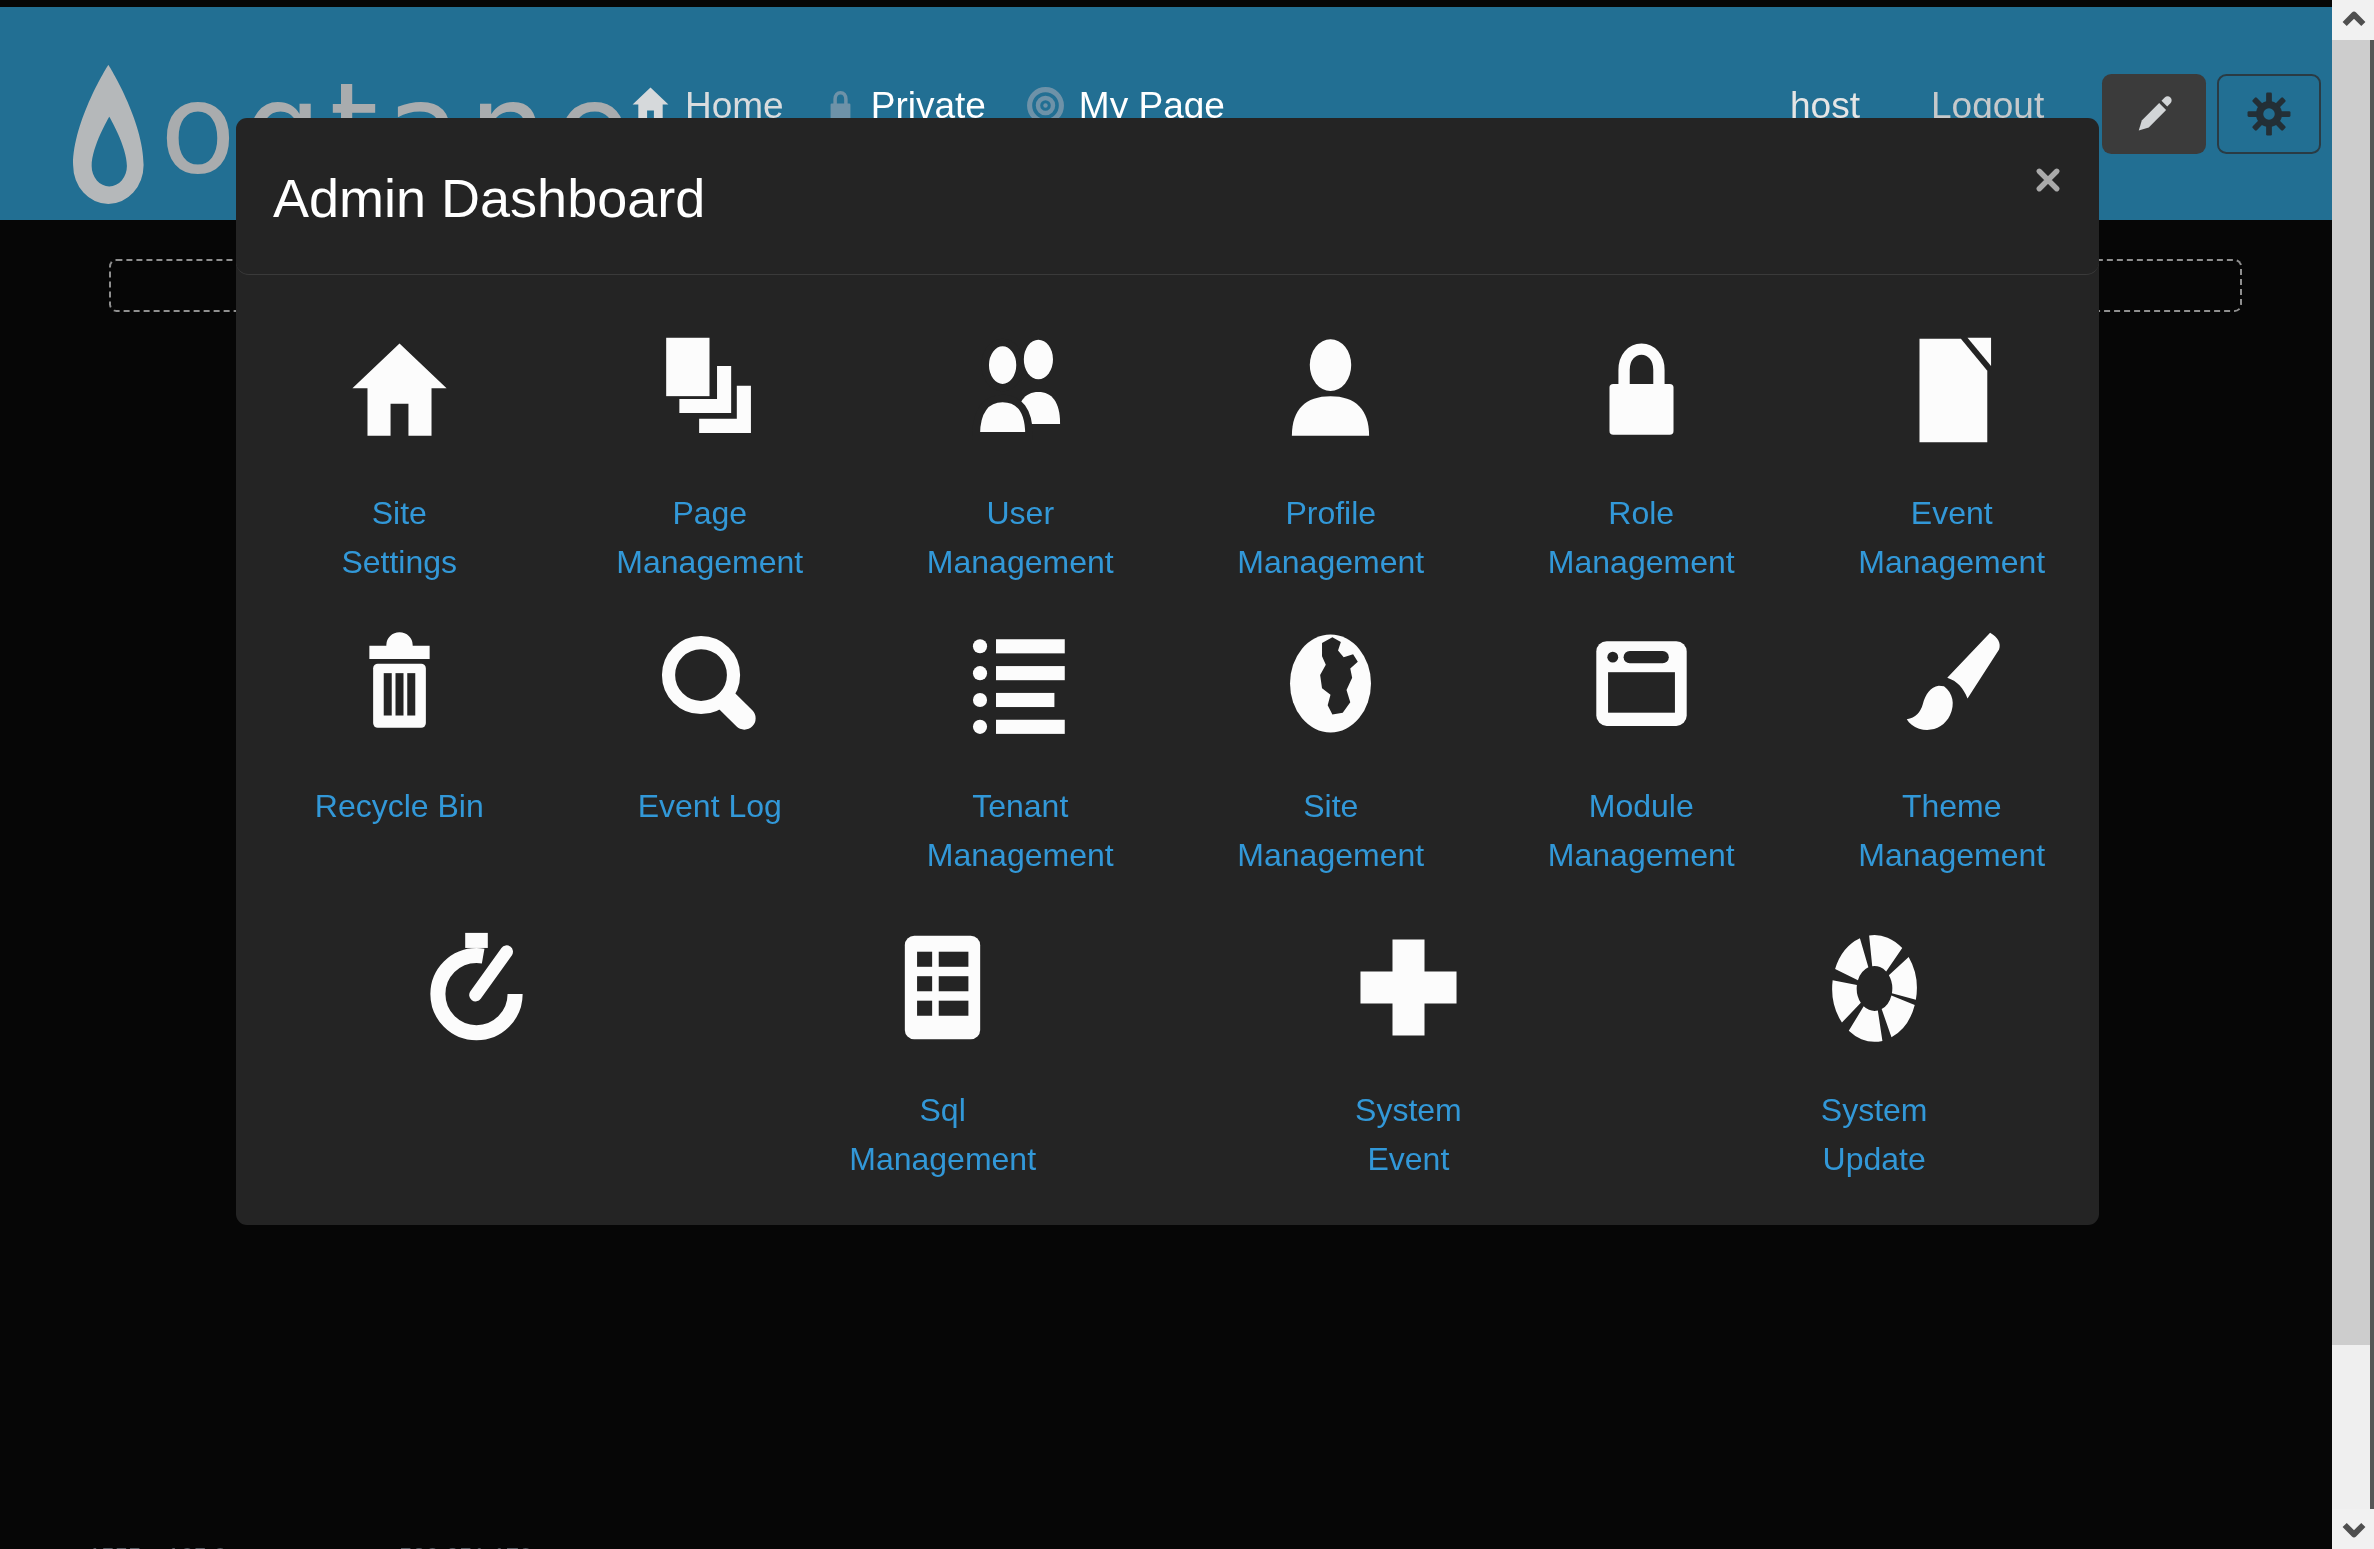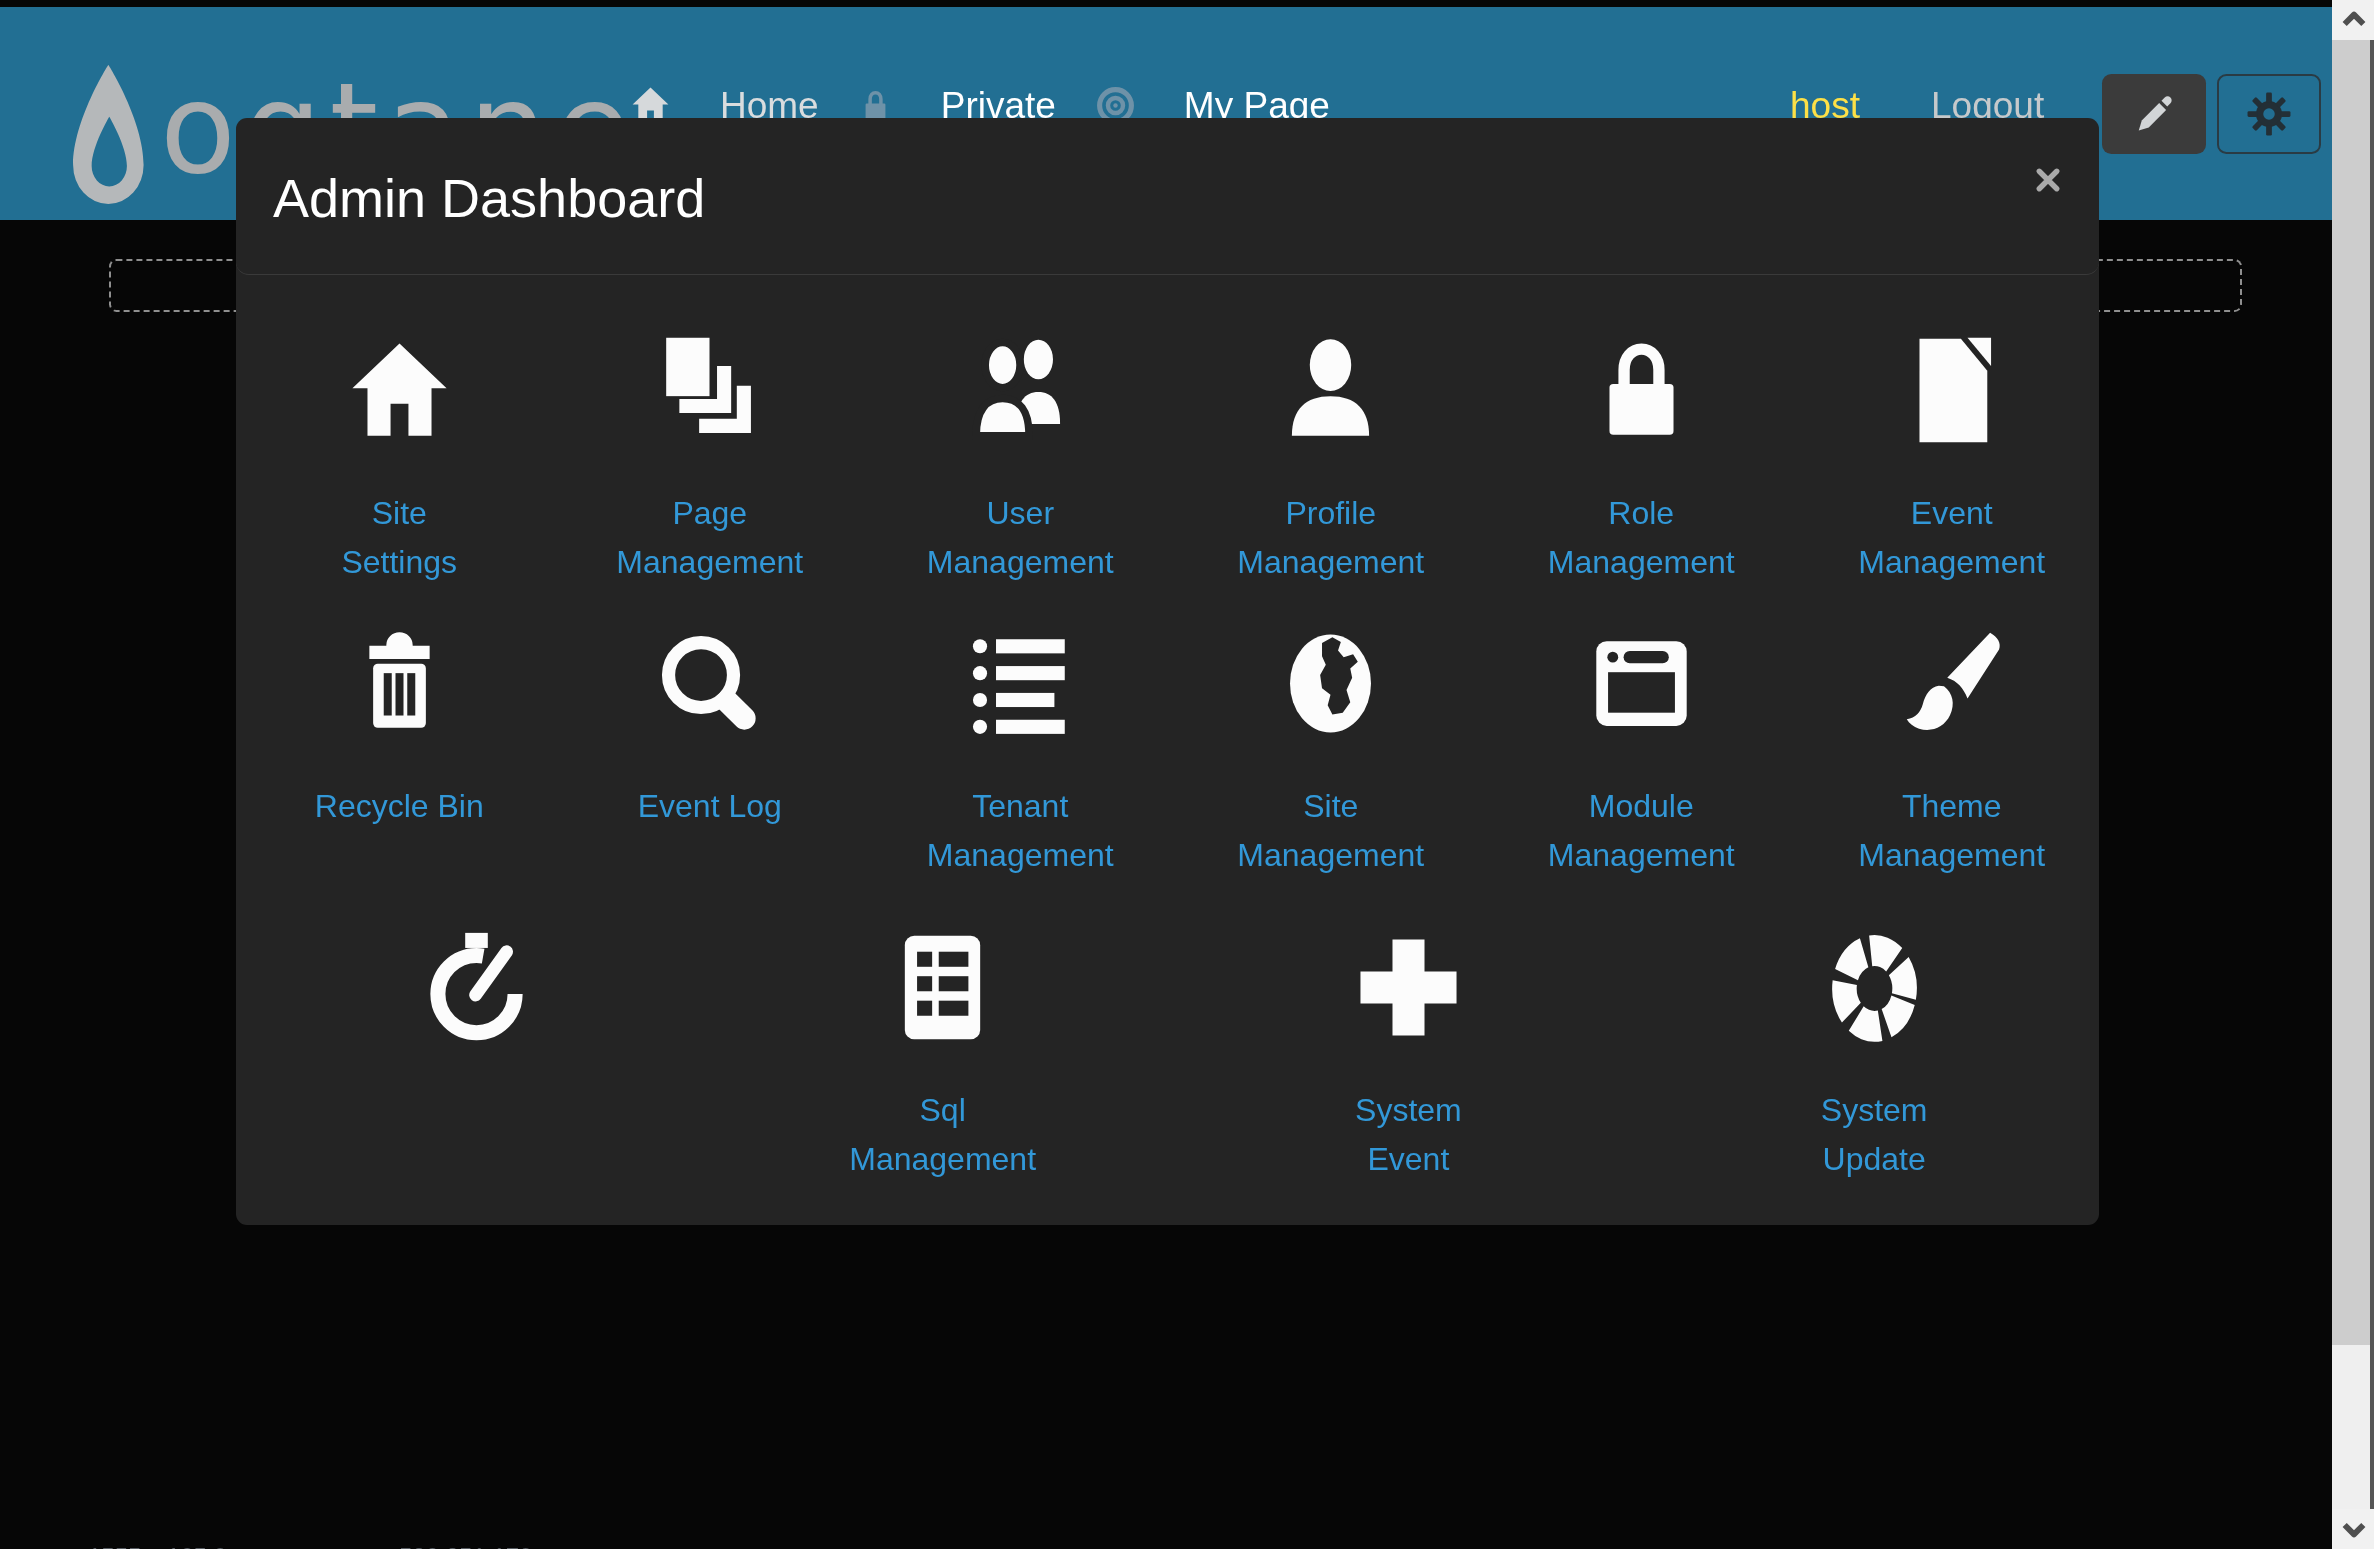--- a/index.html
+++ b/index.html
@@ -5,25 +5,25 @@
   html,body{margin:0;padding:0;background:#000;}
   #screen{position:relative;width:2375px;height:1549px;background:#060606;overflow:hidden;
           font-family:"Liberation Sans",sans-serif;}
   
   #navbar{position:absolute;left:0;top:7.4px;width:2375px;height:213px;background:var(--navbar-bg,#226f93);
           overflow:hidden;z-index:10;}
   #brand-drop{position:absolute;left:65px;top:56px;width:83px;height:167px;color:#b5b8ba;}
   #brand-word{position:absolute;left:160px;top:50px;font-size:124px;font-weight:500;letter-spacing:7.4px;
               color:#a9acae;font-family:"DejaVu Sans",sans-serif;}
   .nav-links{position:absolute;left:629px;top:65px;height:67px;display:flex;align-items:center;}
-  .nav-link{display:flex;align-items:center;margin-right:39px;font-size:37px;cursor:pointer;gap:35px;}
+  .nav-link{display:flex;align-items:center;margin-right:39px;font-size:37px;cursor:pointer;}
   .nav-link .nicon{display:inline-flex;margin-right:13px;}
   .nav-link.active{color:#d9dcde;}
   .nav-link.muted{color:#ffffff;}
-  #nav-user{position:absolute;left:1790px;top:78px;font-size:37px;color:#fde047;}
+  #nav-user{position:absolute;left:1790px;top:78px;font-size:37px;color:#e5e5e5;}
   #nav-logout{position:absolute;left:1931px;top:78px;font-size:37px;color:#c6c9cb;cursor:pointer;}
   .nav-btn{position:absolute;top:67px;width:104px;height:80px;border-radius:9.3px;display:flex;
            align-items:center;justify-content:center;cursor:pointer;box-sizing:border-box;}
   #edit-btn{left:2102px;background:#3b3b3b;}
   #settings-btn{left:2217px;background:transparent;border:2.8px solid #2a3b44;}
   
   #dashed-pane{position:absolute;left:109px;top:259px;width:2133px;height:53px;
                border:2.8px dashed #8f8f8f;border-radius:7.4px;box-sizing:border-box;z-index:5;}
   
   #modal{position:absolute;left:236px;top:118px;width:1863px;height:1107px;background:var(--modal-bg,#242424);

